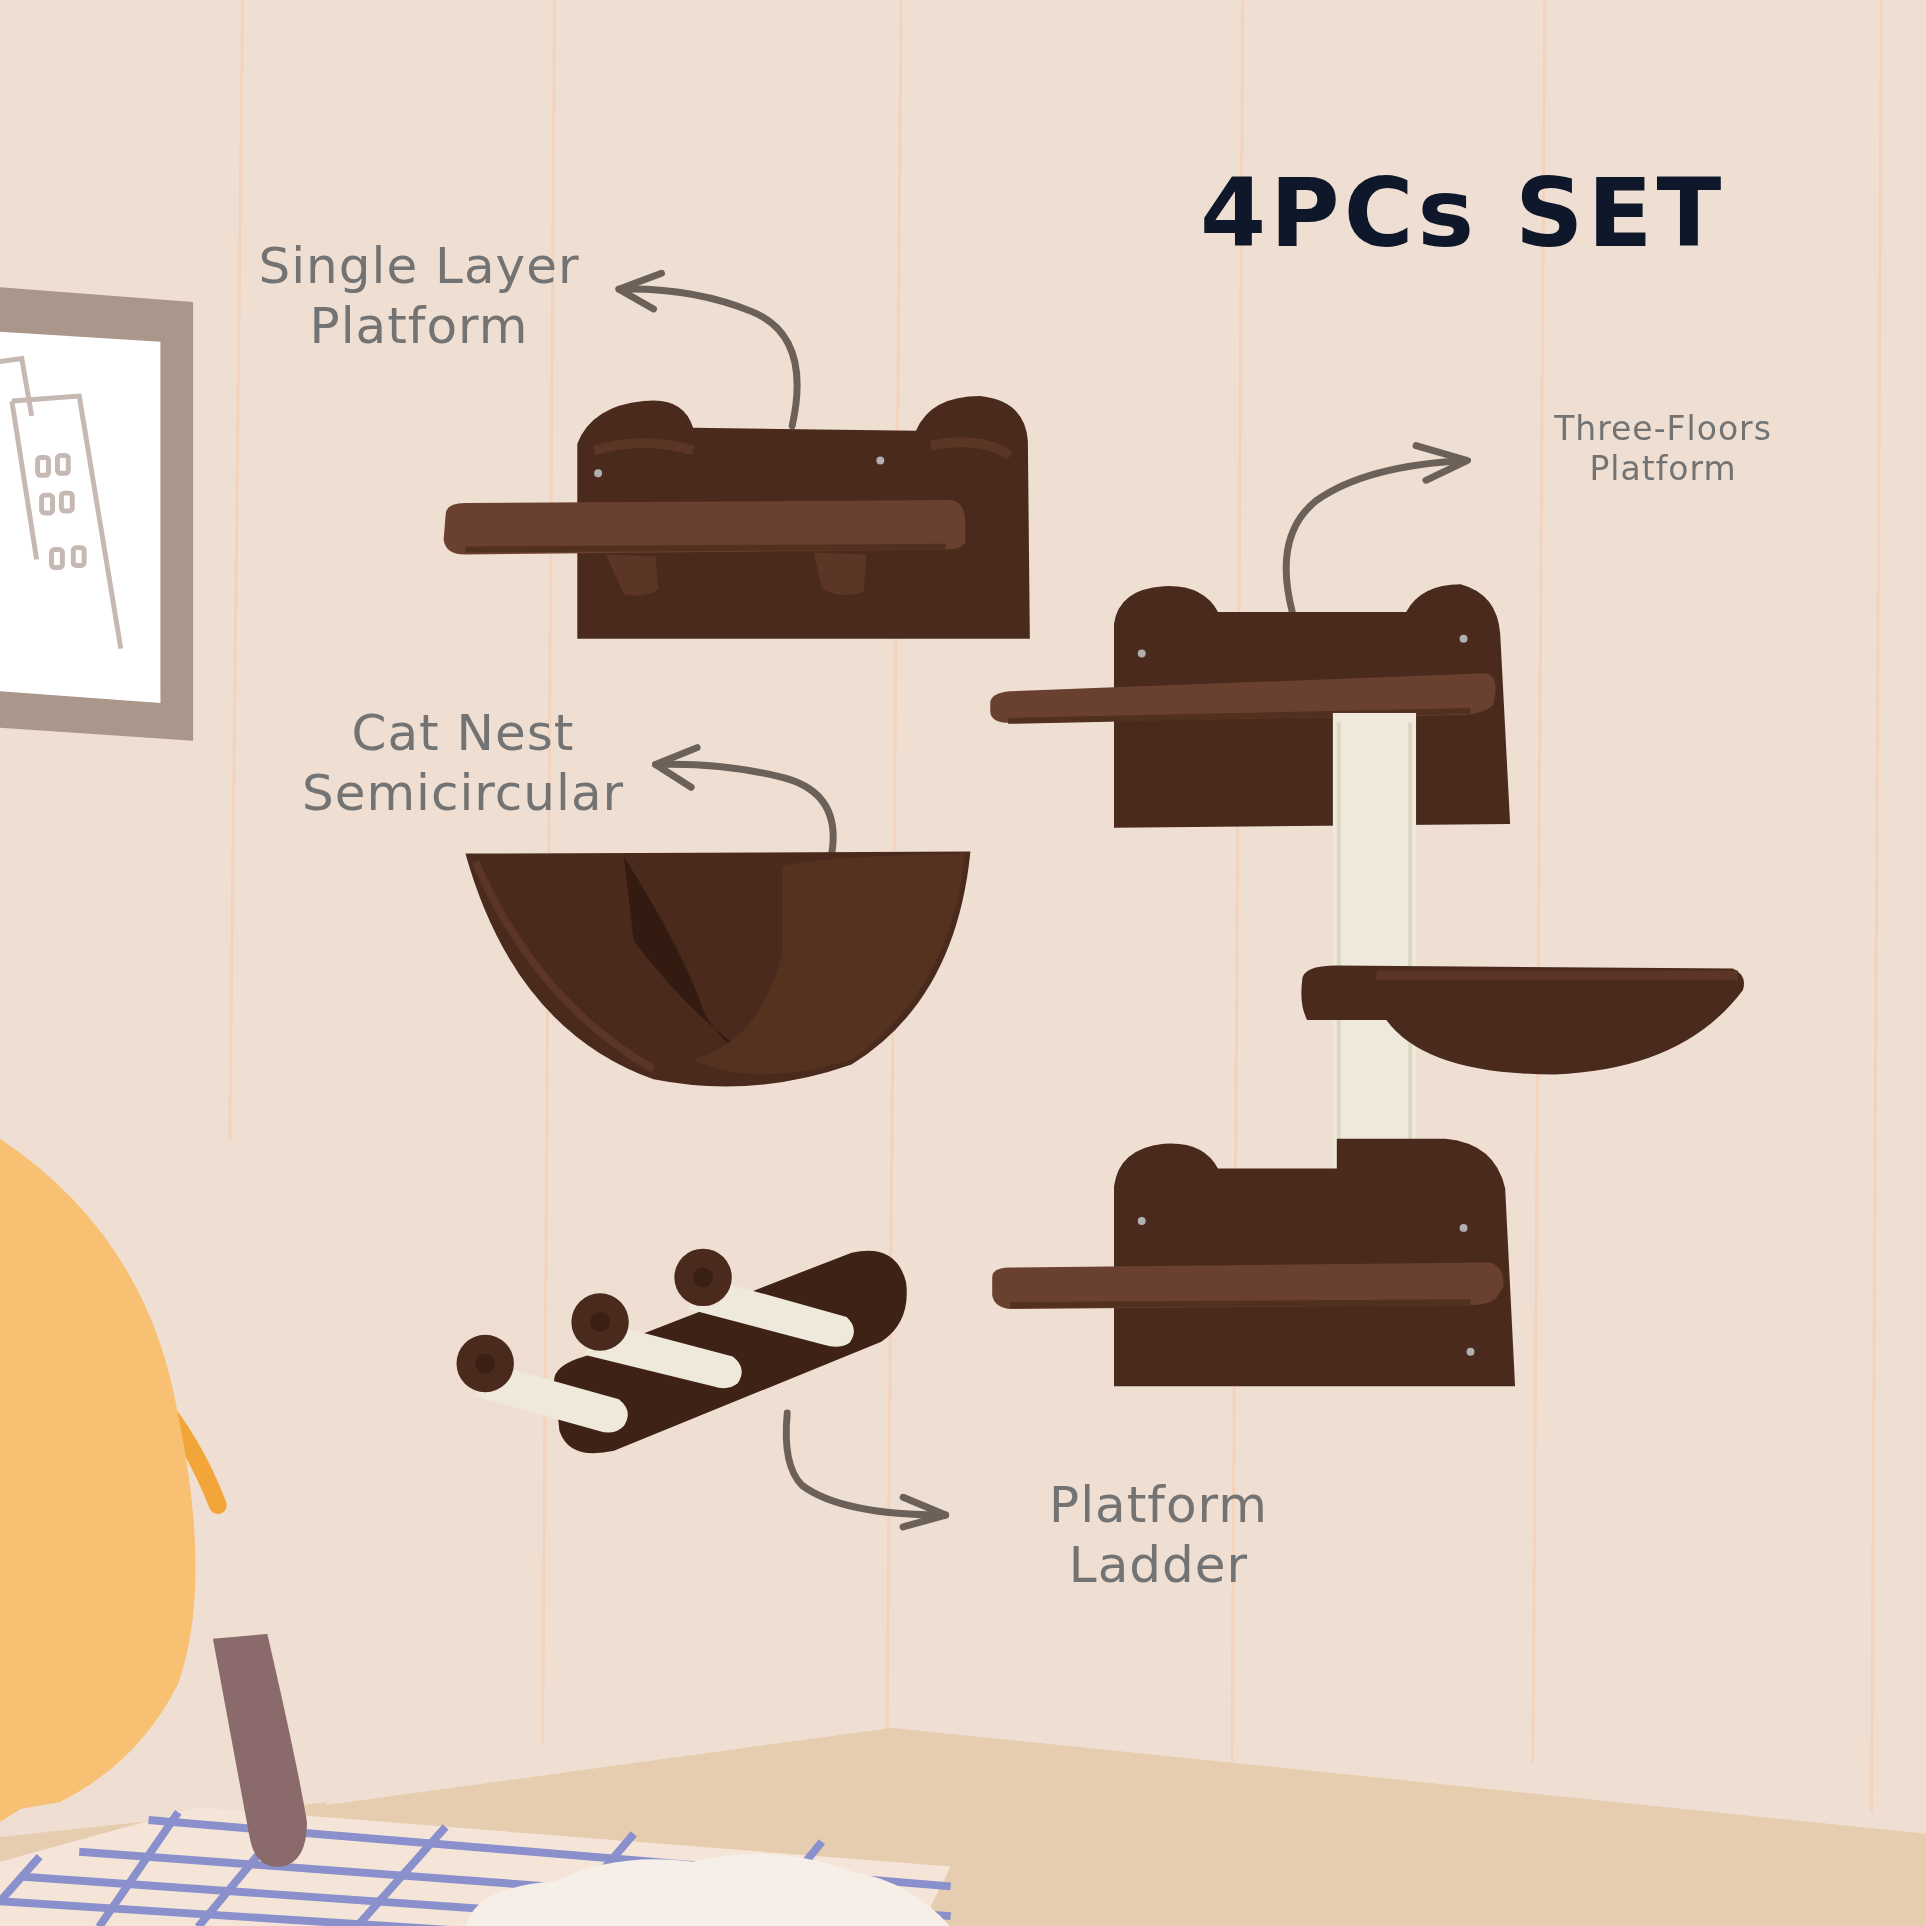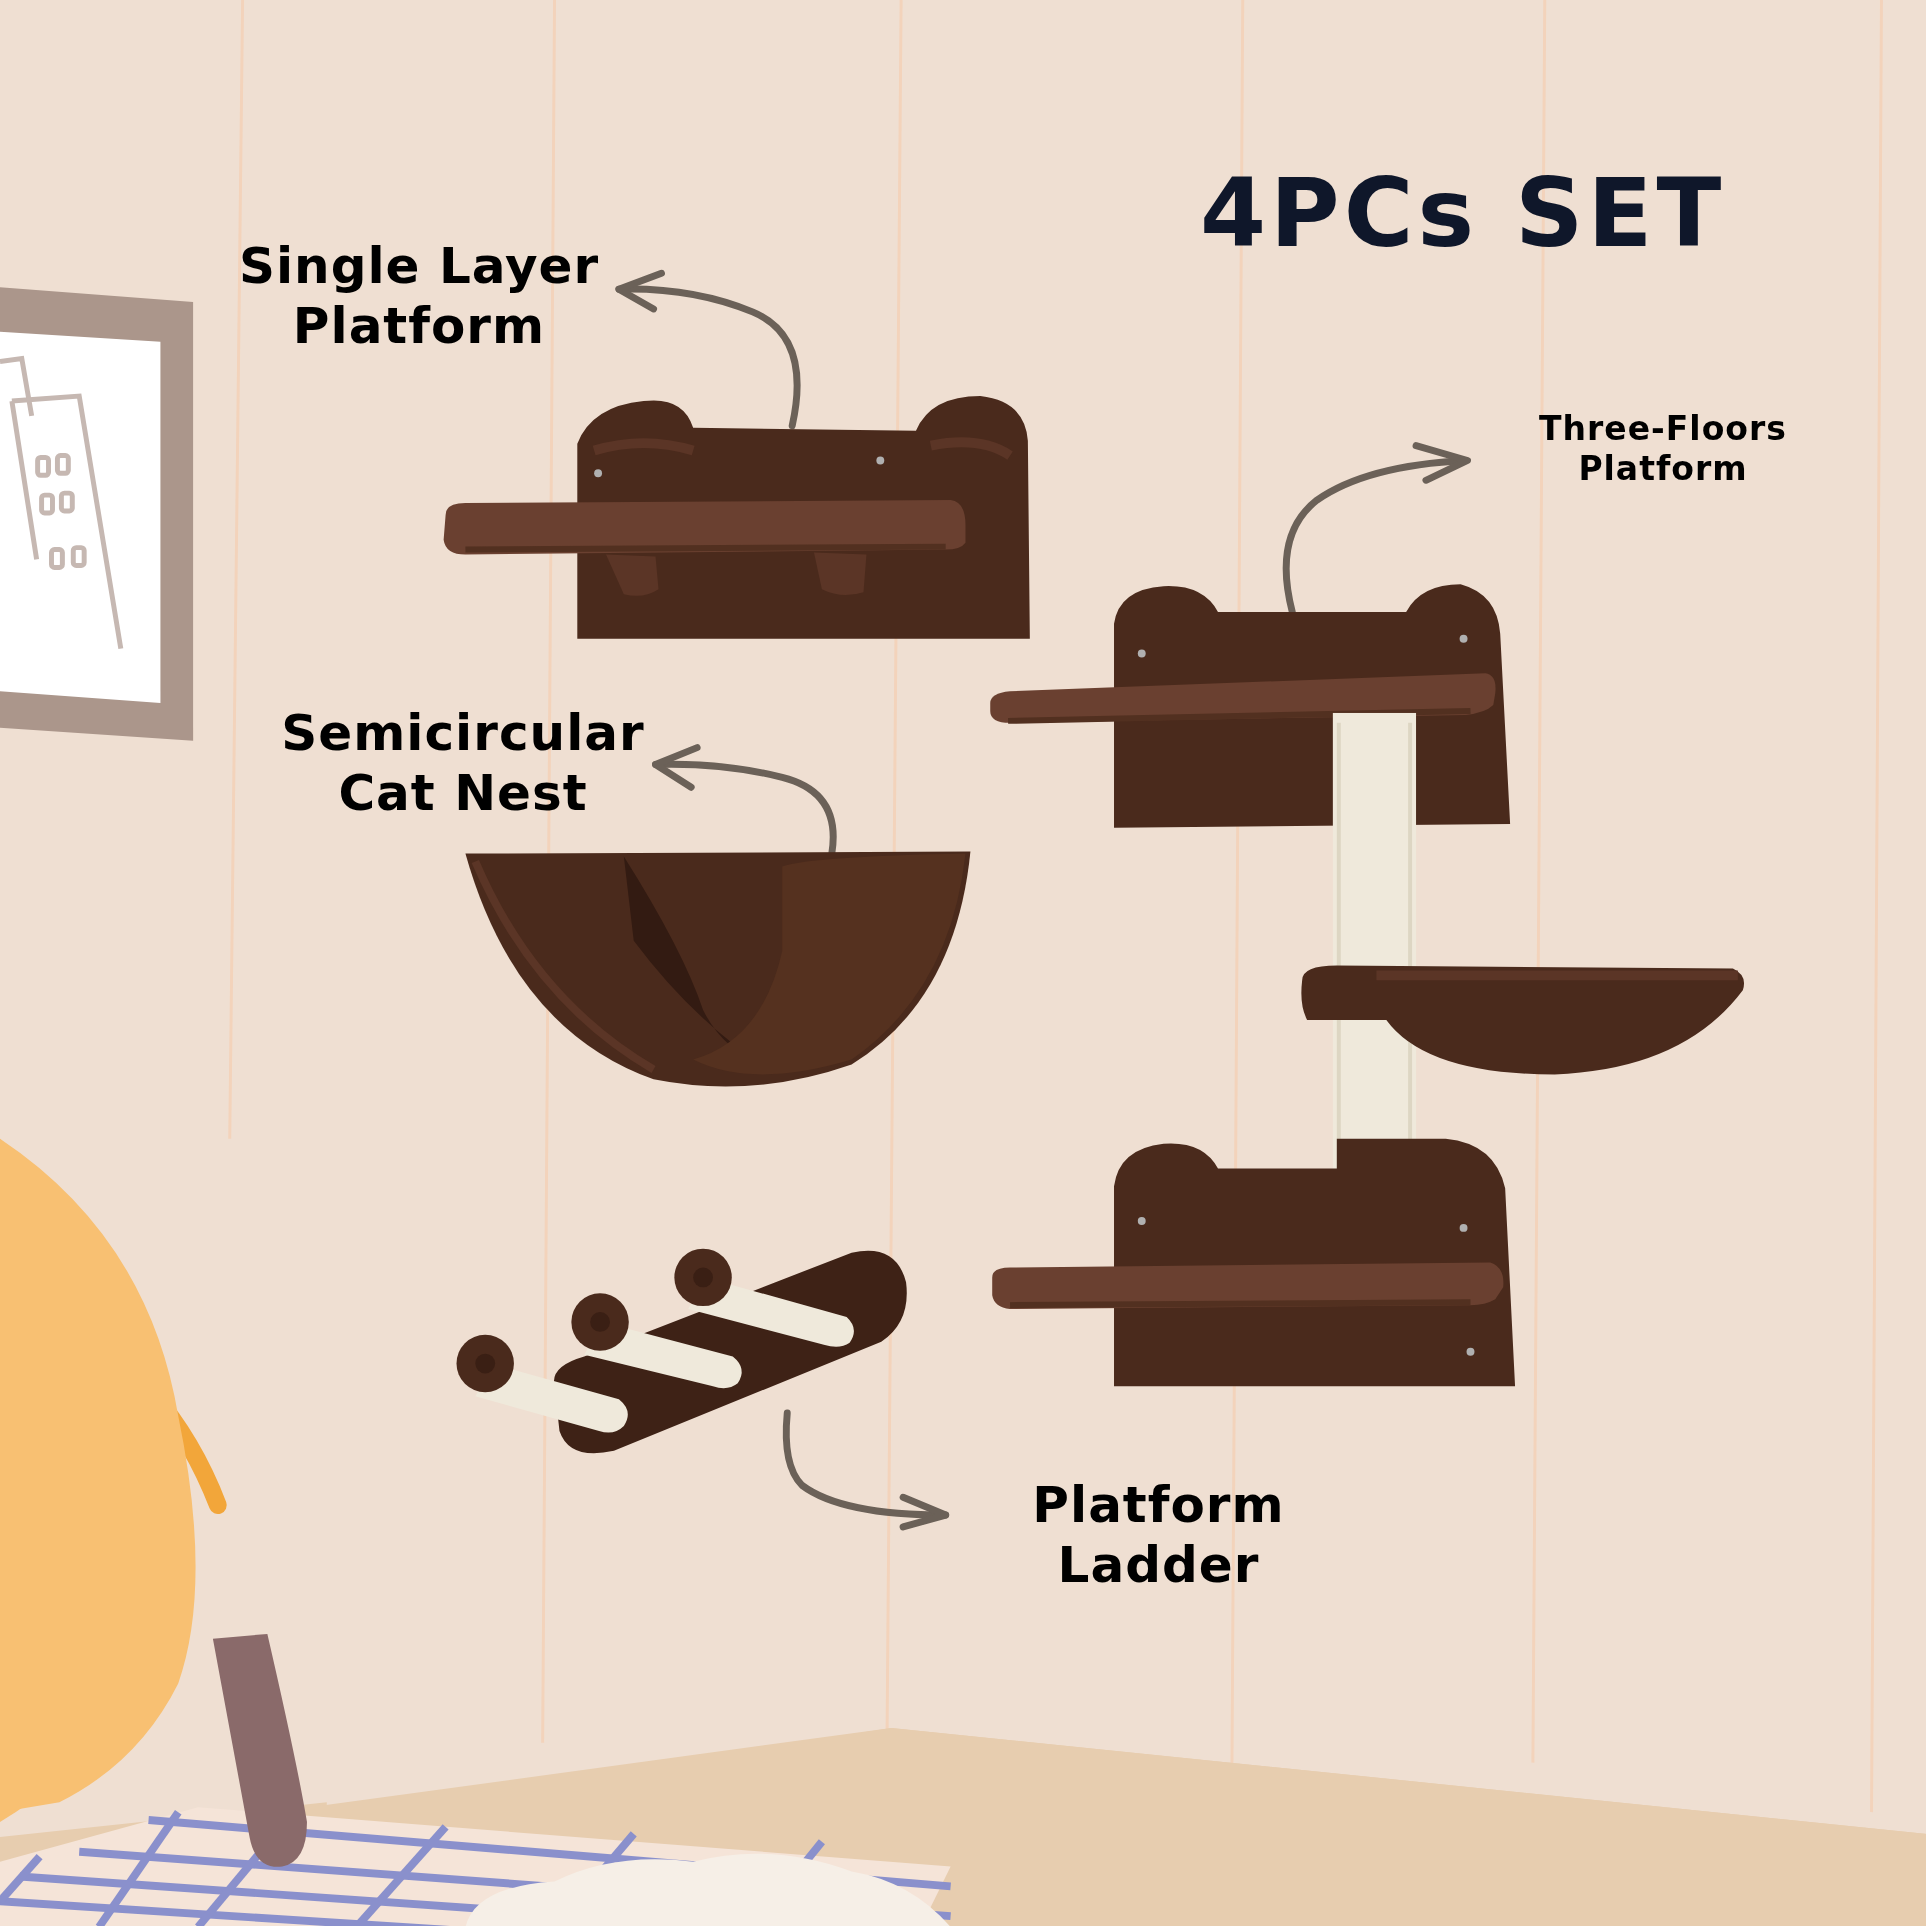--- a/index.html
+++ b/index.html
@@ -2,25 +2,24 @@
 <html><head>
 <meta charset="utf-8">
 <style>
   html, body { margin: 0; padding: 0; }
   body { width: 1927px; height: 1927px; overflow: hidden; background: #efdfd2; }
   .canvas { position: relative; width: 1927px; height: 1927px; overflow: hidden; }
   .canvas svg.scene { position: absolute; left: 0; top: 0; }
   .label {
     position: absolute;
     font-family: "DejaVu Sans", sans-serif;
-    color: #000000;
+    color: #737373;
     text-align: center;
     line-height: 1.2;
     letter-spacing: 1px;
-    font-weight: bold;
   }
   .title {
     position: absolute;
     left: 1200px; top: 158px;
     font-family: "DejaVu Sans", sans-serif;
     font-weight: bold;
     font-size: 95px;
     color: #0f172a;
     letter-spacing: 4px;
     white-space: nowrap;
@@ -177,22 +176,22 @@
     <span>Single Layer</span>
     <span>Platform</span>
   </div>
 
   <div class="label lbl-three">
     <span>Three-Floors</span>
     <span>Platform</span>
   </div>
 
   <div class="label lbl-nest">
+    <span>Cat Nest</span>
     <span>Semicircular</span>
-    <span>Cat Nest</span>
   </div>
 
   <div class="label lbl-ladder">
     <span>Platform</span>
     <span>Ladder</span>
   </div>
 
 </div>
 
 

